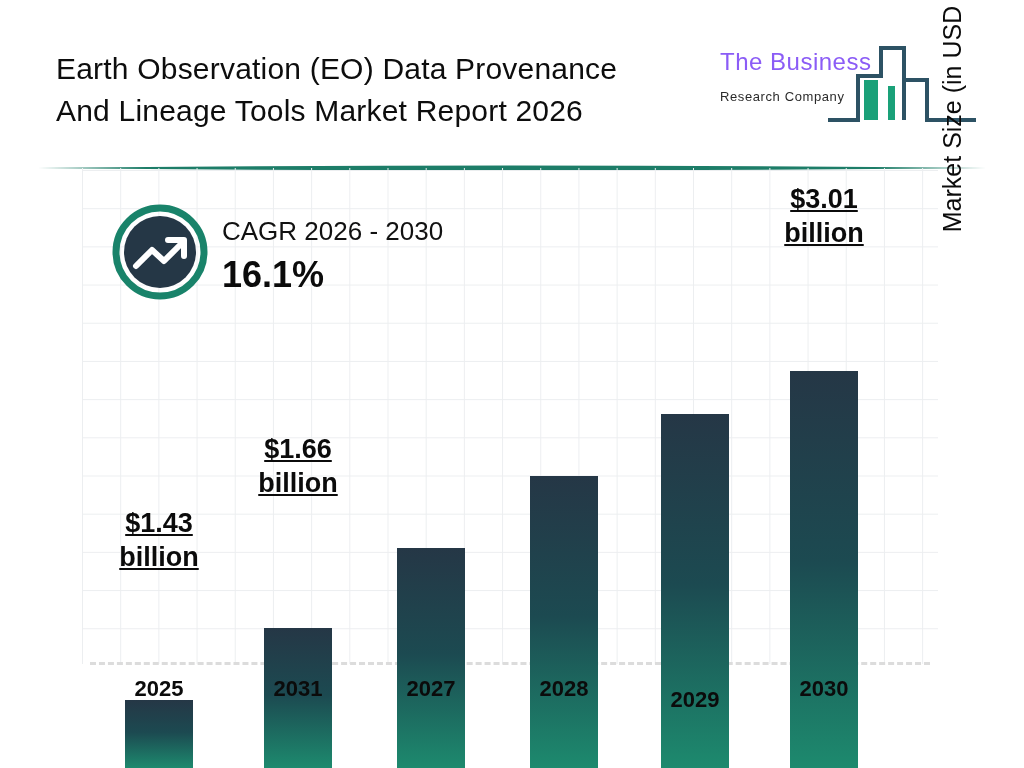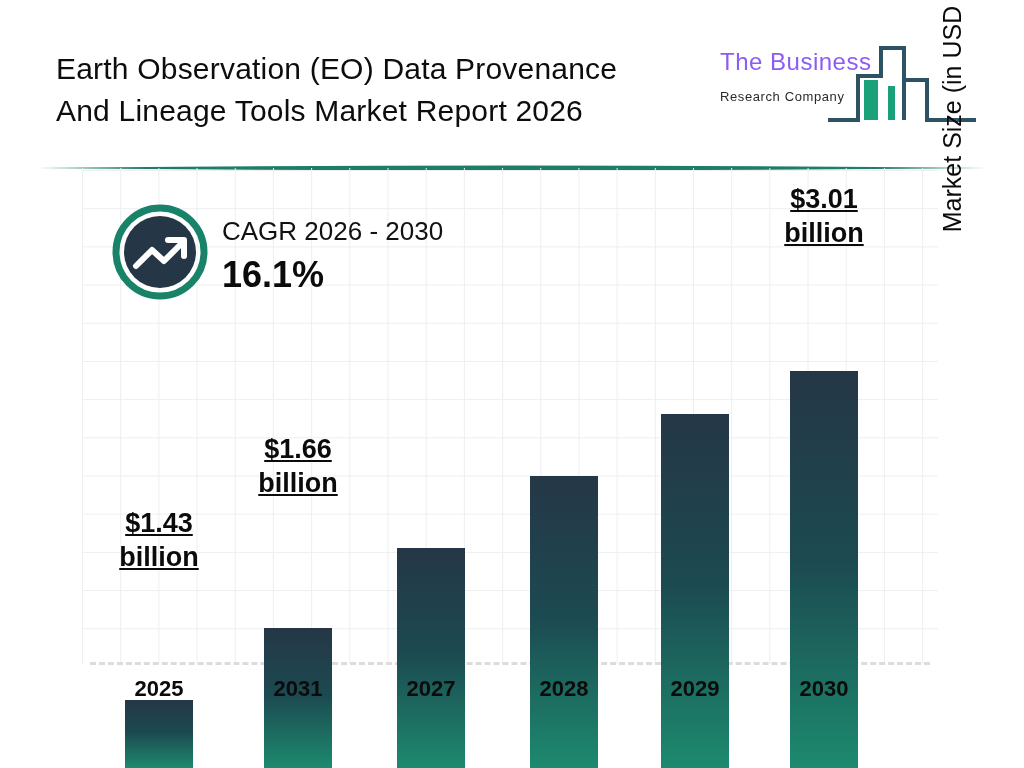--- a/index.html
+++ b/index.html
@@ -207,21 +207,21 @@
 billion</div>
   <div class="bar-value" style="left:233px; top:264px;">$1.66
 billion</div>
   <div class="bar-value" style="left:759px; top:14px;">$3.01
 billion</div>
 
   <div class="x-label" style="left:94px;">2025</div>
   <div class="x-label" style="left:233px;">2031</div>
   <div class="x-label" style="left:366px;">2027</div>
   <div class="x-label" style="left:499px;">2028</div>
-  <div class="x-label" style="left:630px;">2029</div>
+  <div class="x-label" style="left:630px;margin-top:11px;">2029</div>
   <div class="x-label" style="left:759px;">2030</div>
 
   <div id="cagr">
     <div id="cagr-icon">
       <svg width="96" height="96" viewBox="0 0 96 96">
         <circle cx="48" cy="48" r="44" fill="none" stroke="#19836a" stroke-width="7"></circle>
         <circle cx="48" cy="48" r="36" fill="#253746"></circle>
         <polyline points="24,62 40,46 52,57 70,39" fill="none" stroke="#ffffff" stroke-width="6" stroke-linecap="round" stroke-linejoin="round"></polyline>
         <polyline points="56,36 72,36 72,52" fill="none" stroke="#ffffff" stroke-width="6" stroke-linecap="round" stroke-linejoin="round"></polyline>
       </svg>

